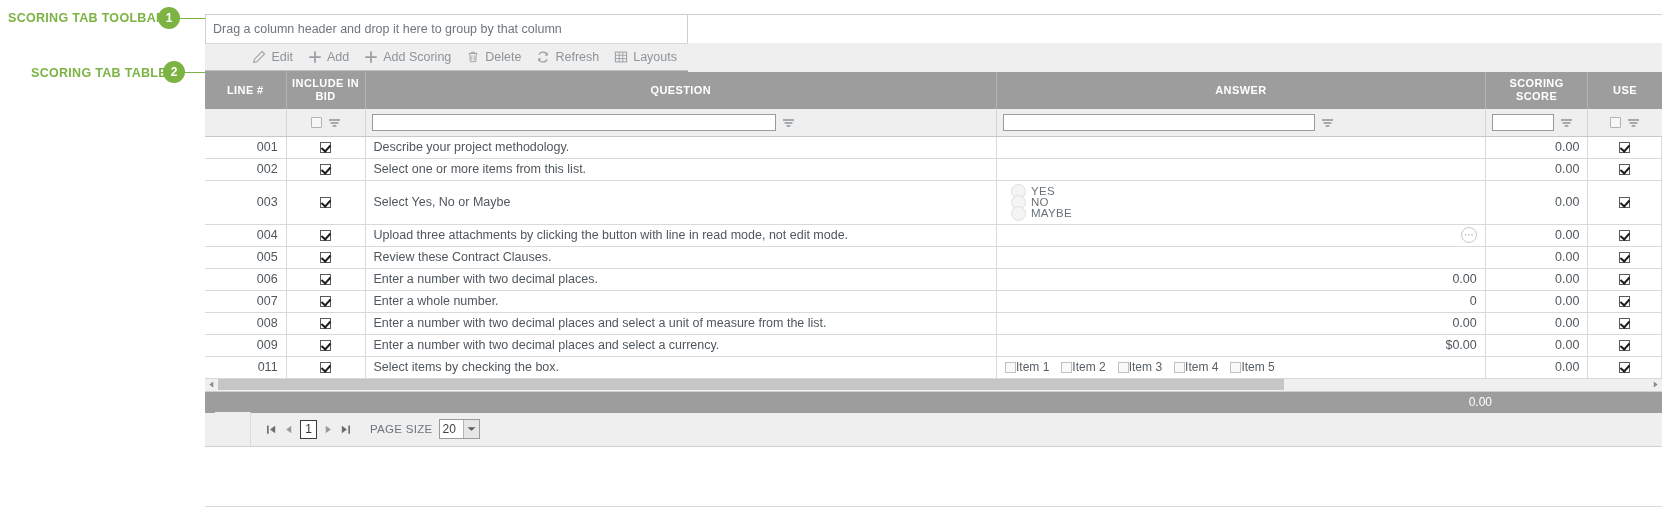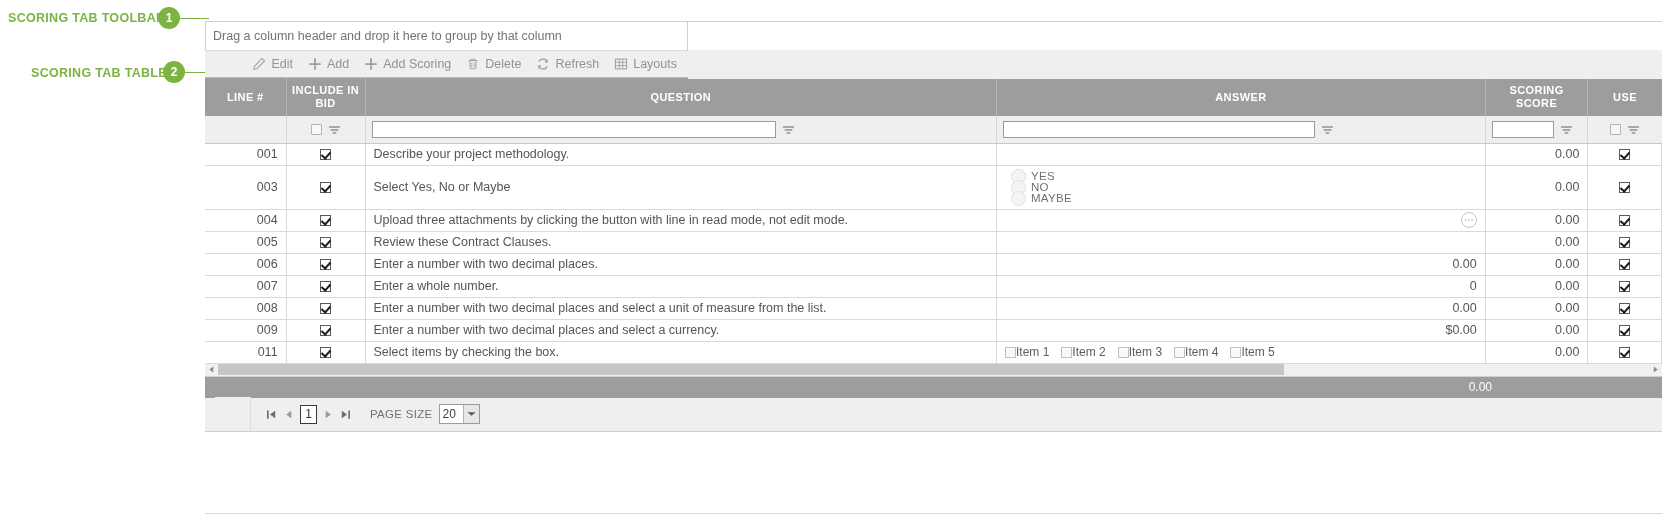--- a/index.html
+++ b/index.html
@@ -37,21 +37,21 @@
   }
   .annot-line {
     position:absolute;
     height:1px;
     background:#7cb342;
   }
 
   
   #grid-panel {
     position:absolute;
-    left:205px; top:21px;
+    left:205px; top:14px;
     width:1457px; height:495px;
     background:#fff;
   }
 
   .groupbar {
     height:29px;
     border:1px solid #cfcfcf;
     border-bottom:none;
     background:#fff;
     width:483px;
@@ -407,20 +407,28 @@
       </tbody>
       <tbody id="rows-body">
         <tr style="height: 22px;">
           <td class="cell c-line">001</td>
           <td class="cell c-center"><span class="cb checked"></span></td>
           <td class="cell">Describe your project methodology.</td>
           <td class="cell"></td>
           <td class="cell c-right">0.00</td>
           <td class="cell c-center"><span class="cb checked"></span></td>
         </tr>
+        <tr style="height: 22px;">
+          <td class="cell c-line">002</td>
+          <td class="cell c-center"><span class="cb checked"></span></td>
+          <td class="cell">Select one or more items from this list.</td>
+          <td class="cell"></td>
+          <td class="cell c-right">0.00</td>
+          <td class="cell c-center"><span class="cb checked"></span></td>
+        </tr>
         <tr style="height: 32px;">
           <td class="cell c-line">003</td>
           <td class="cell c-center"><span class="cb checked"></span></td>
           <td class="cell">Select Yes, No or Maybe</td>
           <td class="cell" style="padding: 0px;">
             <div class="radio-group">
               <div class="radio-row">
                 <span class="radio-dot"></span>
                 <span class="radio-lbl">YES</span>
               </div>

